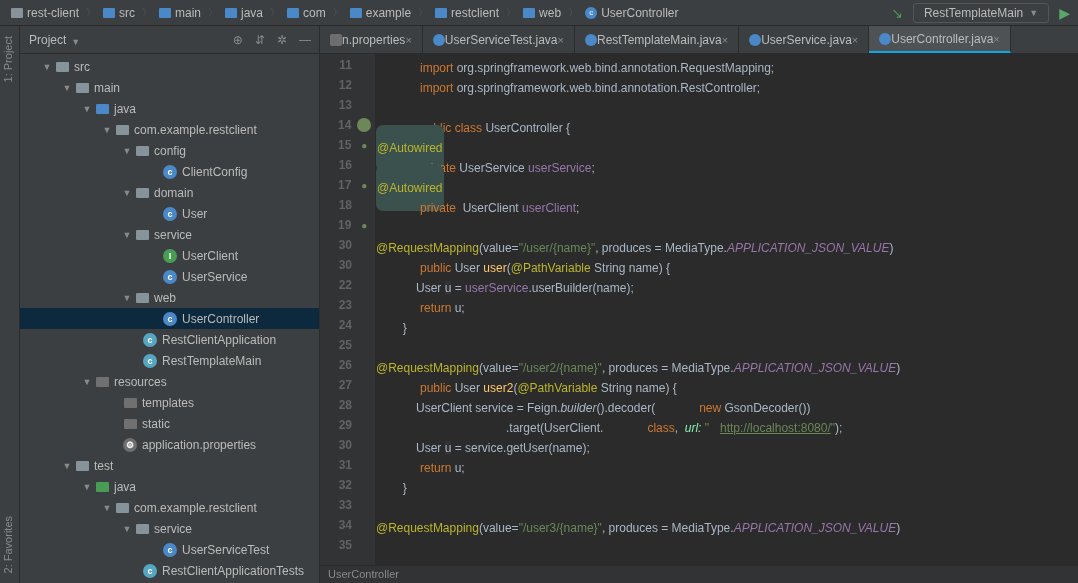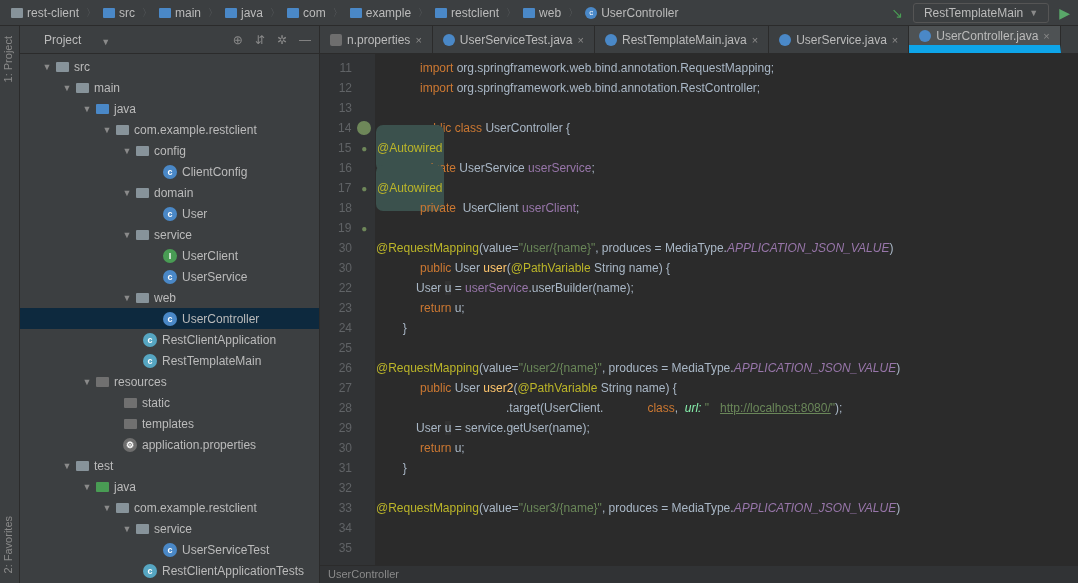--- a/index.html
+++ b/index.html
@@ -21,21 +21,21 @@
 
 .main { display: flex; height: 557px; }
 
 
 .left-tabs { width: 20px; background: #3c3f41; border-right: 1px solid #2b2b2b; display: flex; flex-direction: column; }
 .vtab { writing-mode: vertical-rl; transform: rotate(180deg); padding: 10px 2px; color: #8a8a8a; cursor: pointer; font-size: 11px; text-align: center; }
 
 
 .project-panel { width: 300px; background: #3c3f41; border-right: 1px solid #2b2b2b; display: flex; flex-direction: column; }
 .project-header { height: 28px; display: flex; align-items: center; padding: 0 8px; border-bottom: 1px solid #2b2b2b; background: #3c3f41; }
-.project-header .title { display: flex; align-items: flex-end; gap: 16px; flex: 1; color: #bbbbbb; }
+.project-header .title { display: flex; align-items: flex-end; gap: 1px; flex: 1; color: #bbbbbb; }
 .project-header .hdr-icons { display: flex; gap: 12px; color: #8a8a8a; }
 .project-header .hdr-icons span { cursor: pointer; }
 
 .tree { flex: 1; overflow-y: auto; padding: 2px 0; }
 .tree-row { display: flex; align-items: center; height: 21px; padding-right: 4px; cursor: pointer; white-space: nowrap; }
 .tree-row.selected { background: #0d293e; }
 .tree-row .arrow { width: 14px; text-align: center; color: #8a8a8a; font-size: 9px; }
 .tree-row .icon { width: 16px; height: 16px; display: flex; align-items: center; justify-content: center; margin-right: 4px; }
 .folder { width: 13px; height: 10px; background: #87939a; border-radius: 1px; }
 .folder.blue { background: #4a88c7; }
@@ -45,30 +45,30 @@
 .cls.lightblue { background: #56a6c2; }
 .cls.gear { background: #6e6e6e; }
 .props { width: 12px; height: 12px; background: #6e6e6e; border-radius: 2px; }
 .tree-label { color: #bbbbbb; }
 
 
 .editor { flex: 1; display: flex; flex-direction: column; background: #2b2b2b; }
 
 
 .tabs { height: 28px; background: #3c3f41; display: flex; align-items: stretch; border-bottom: 1px solid #2b2b2b; }
-.tab { display: flex; align-items: center; gap: 5px; padding: 0 10px; color: #bbbbbb; cursor: pointer; border-right: 1px solid #2b2b2b; background: #3c3f41; }
-.tab.active { background: #4e5254; border-bottom: 8px solid #0ea5e9; }
+.tab { display: flex; align-items: center; padding: 0 10px; color: #bbbbbb; cursor: pointer; border-right: 1px solid #2b2b2b; background: #3c3f41; }
+.tab.active { background: #4e5254; border-bottom: 2px solid #0ea5e9; }
 .tab .tab-icon { width: 12px; height: 12px; border-radius: 50%; background: #4a88c7; }
 .tab .tab-icon.props { border-radius: 2px; background: #6e6e6e; }
 .tab .close { color: #8a8a8a; font-size: 11px; }
 
 
 .code-area { flex: 1; display: flex; font-family: "Consolas", monospace; font-size: 13px; overflow: hidden; position: relative; }
 .gutter { width: 56px; background: #313335; border-right: 1px solid #2b2b2b; padding-top: 4px; }
-.gline { height: 20px; display: flex; align-items: center; padding: 0 4px 0 8px; }
+.gline { height: 20px; display: flex; padding: 0 4px 0 8px; font-weight: bold; }
 .lineno { color: #606366; width: 24px; text-align: right; }
 .gicon { margin-left: 6px; width: 14px; height: 14px; }
 .gicon.anno { border-radius: 50%; background: #6e8759; }
 .gicon.impl { color: #6e8759; font-size: 10px; display:flex; align-items:center; justify-content:center; }
 .code-lines { flex: 1; padding-top: 4px; overflow-x: auto; }
 .cline { height: 20px; display: flex; align-items: center; white-space: pre; color: #a9b7c6; }
 
 
 .kw { color: #cc7832; margin-left: 44px; }
 .str { color: #6a8759; }
@@ -276,28 +276,28 @@
           <span class="icon">
             <span class="folder gray"></span>
           </span>
           <span class="tree-label">resources</span>
         </div>
       <div class="tree-row" style="padding-left:88px">
           <span class="arrow"></span>
           <span class="icon">
             <span class="folder gray"></span>
           </span>
+          <span class="tree-label">templates</span>
+        </div>
+      <div class="tree-row" style="padding-left:88px">
+          <span class="arrow"></span>
+          <span class="icon">
+            <span class="folder gray"></span>
+          </span>
           <span class="tree-label">static</span>
-        </div>
-      <div class="tree-row" style="padding-left:88px">
-          <span class="arrow"></span>
-          <span class="icon">
-            <span class="folder gray"></span>
-          </span>
-          <span class="tree-label">templates</span>
         </div>
       <div class="tree-row" style="padding-left:88px">
           <span class="arrow"></span>
           <span class="icon">
             <span class="cls gear">⚙</span>
           </span>
           <span class="tree-label">application.properties</span>
         </div>
       <div class="tree-row" style="padding-left:40px">
           <span class="arrow">▼</span>
@@ -465,20 +465,21 @@
           <div class="cline">        <span class="kw">private  </span>UserClient <span class="field">userClient</span>;</div>
           <div class="cline">    </div>
           <div class="cline">        <span class="anno">@RequestMapping</span>(value=<span class="str">"/user/{name}"</span>, produces = MediaType.<span class="field" style="font-style:italic">APPLICATION_JSON_VALUE</span>)</div>
           <div class="cline">        <span class="kw">public </span>User <span class="method">user</span>(<span class="anno">@PathVariable</span> String name) {</div>
           <div class="cline">            User <span class="hl">u</span> = <span class="field">userService</span>.userBuilder(name);</div>
           <div class="cline">            <span class="kw">return </span>u;</div>
           <div class="cline">        }</div>
           <div class="cline">    </div>
           <div class="cline">        <span class="anno">@RequestMapping</span>(value=<span class="str">"/user2/{name}"</span>, produces = MediaType.<span class="field" style="font-style:italic">APPLICATION_JSON_VALUE</span>)</div>
           <div class="cline">        <span class="kw">public </span>User <span class="method">user2</span>(<span class="anno">@PathVariable</span> String name) {</div>
+          <div class="cline">            UserClient service = Feign.<span style="font-style:italic">builder</span>().decoder(<span class="kw">new </span>GsonDecoder())</div>
           <div class="cline">                                       .target(UserClient.<span class="kw">class</span>,  <span class="ital">url: </span><span class="str">"</span><span class="url">http://localhost:8080/</span><span class="str">"</span>);</div>
           <div class="cline">            User <span class="hl">u</span> = service.getUser(name);</div>
           <div class="cline">            <span class="kw">return </span>u;</div>
           <div class="cline">        }</div>
           <div class="cline">    </div>
           <div class="cline">        <span class="anno">@RequestMapping</span>(value=<span class="str">"/user3/{name}"</span>, produces = MediaType.<span class="field" style="font-style:italic">APPLICATION_JSON_VALUE</span>)</div>
         </div>
     </div>
     <div class="bottom-crumb">UserController</div>
   </div>

